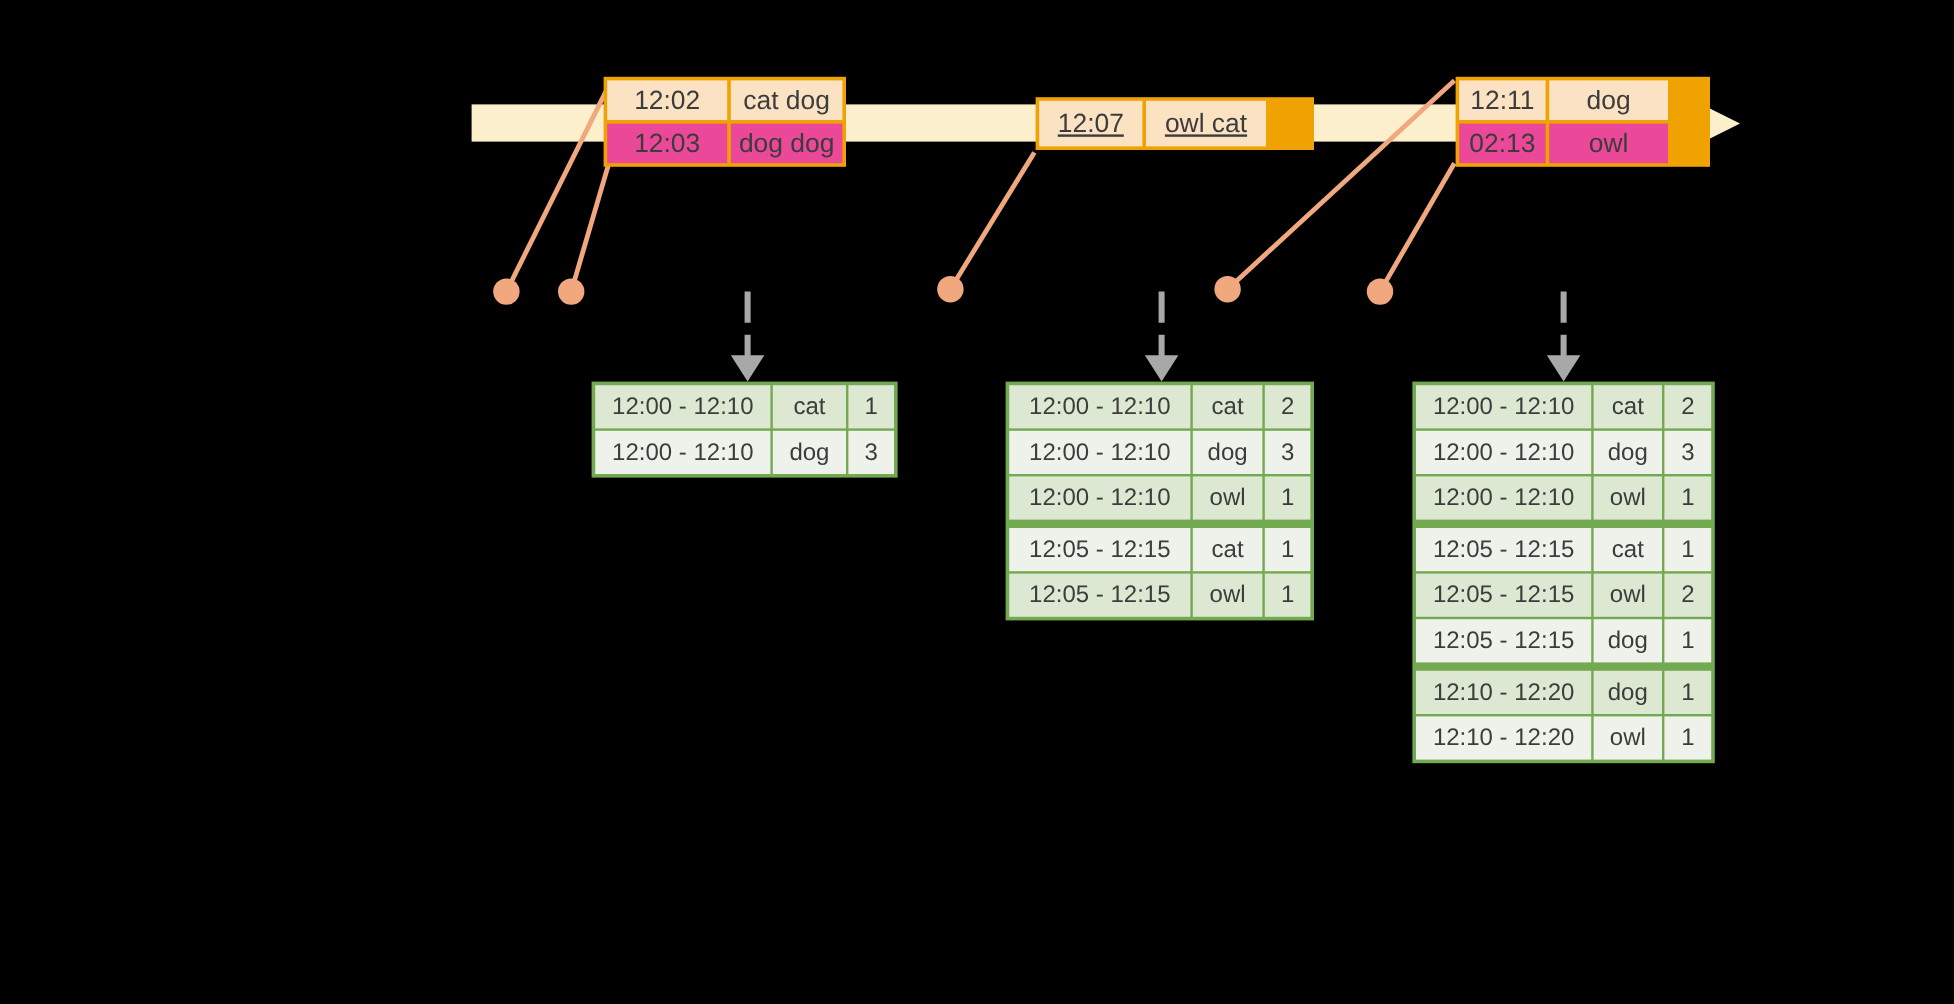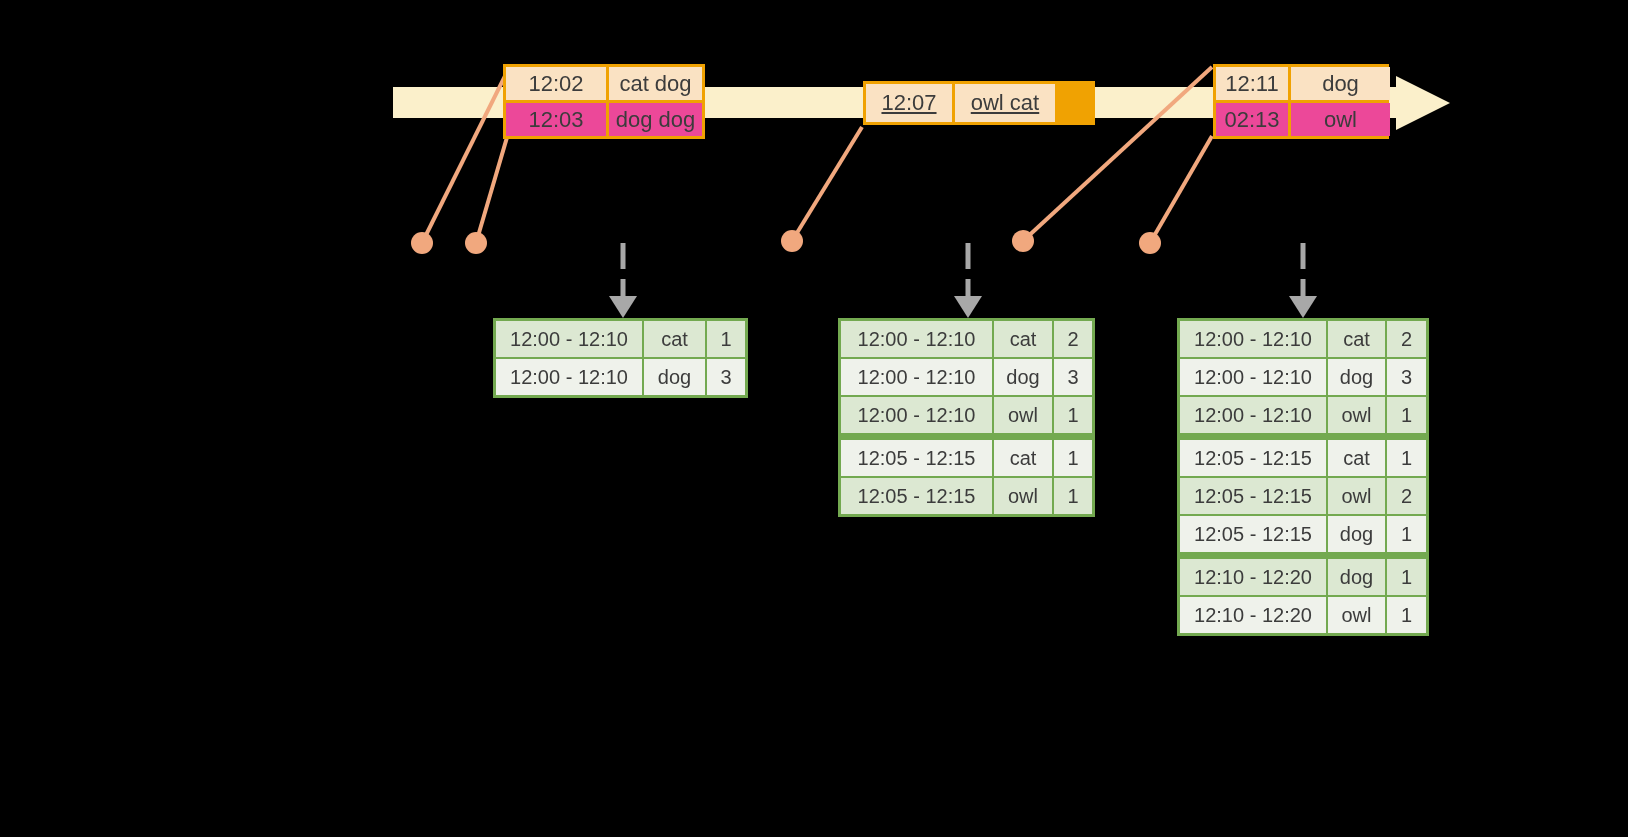--- a/index.html
+++ b/index.html
@@ -61,21 +61,21 @@
     <div class="ecell e-dark">cat dog</div>
     <div class="ecell e-light">12:03</div>
     <div class="ecell e-light">dog dog</div>
   </div>
 
   <div class="etable" style="left:863px;top:81px;width:232px;grid-template-columns:86px 100px;grid-template-rows:38px;text-decoration:underline;">
     <div class="ecell e-dark">12:07</div>
     <div class="ecell e-dark">owl cat</div>
   </div>
 
-  <div class="etable" style="left:1213px;top:64px;width:176px;grid-template-columns:72px 99px;grid-template-rows:33px 33px;">
+  <div class="etable" style="left:1213px;top:64px;width:212px;grid-template-columns:72px 99px;grid-template-rows:33px 33px;">
     <div class="ecell e-dark">12:11</div>
     <div class="ecell e-dark">dog</div>
     <div class="ecell e-light">02:13</div>
     <div class="ecell e-light">owl</div>
   </div>
 
   <div class="gtable" style="left:493px;top:318px;width:255px;grid-template-columns:146px 61px 38px;grid-template-rows:36px 36px;">
     <div class="gcell g-dark">12:00 - 12:10</div>
     <div class="gcell g-dark">cat</div>
     <div class="gcell g-dark">1</div>

